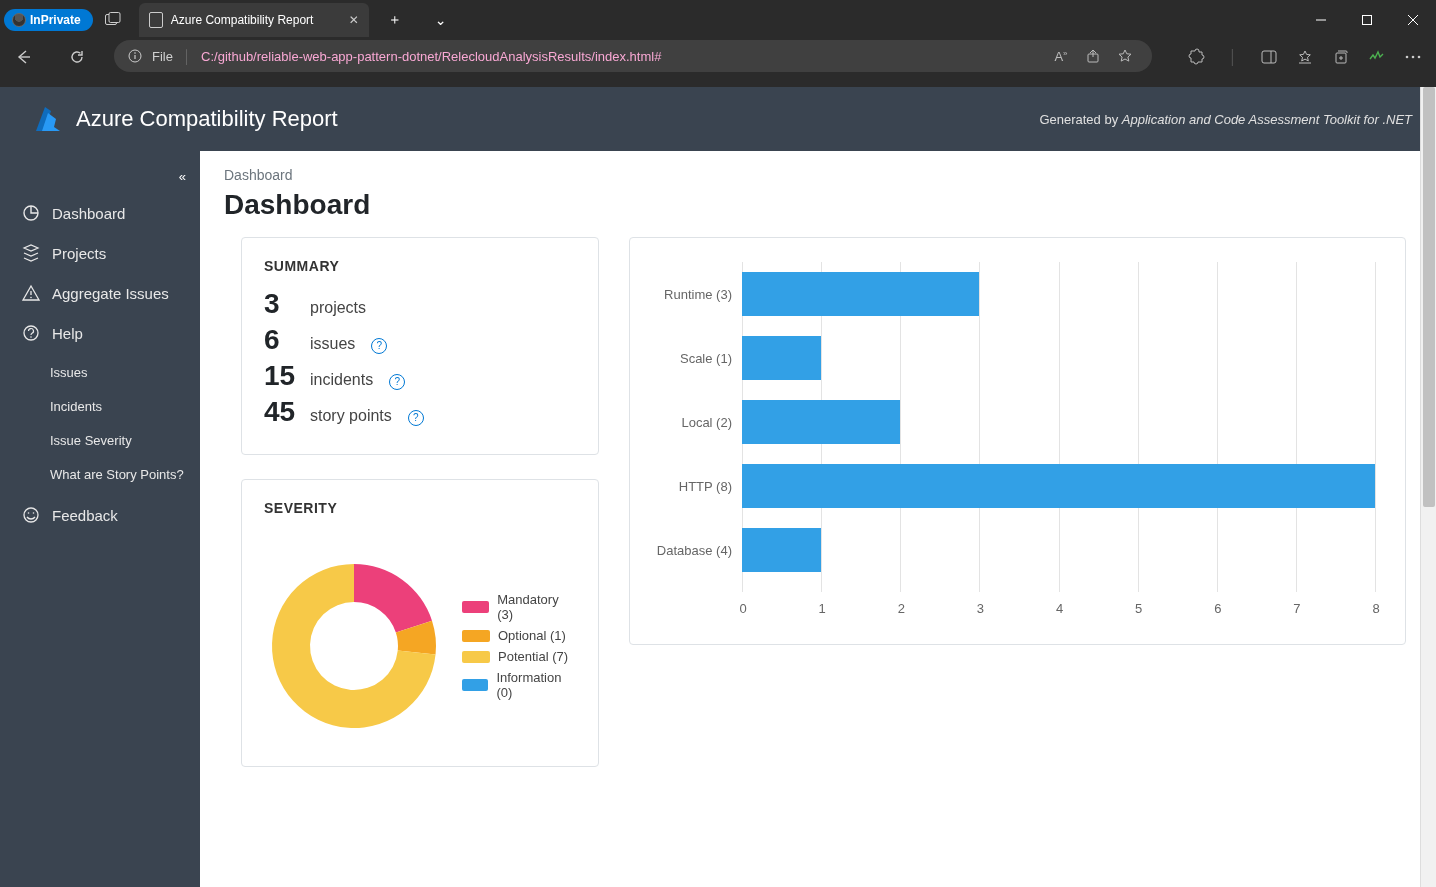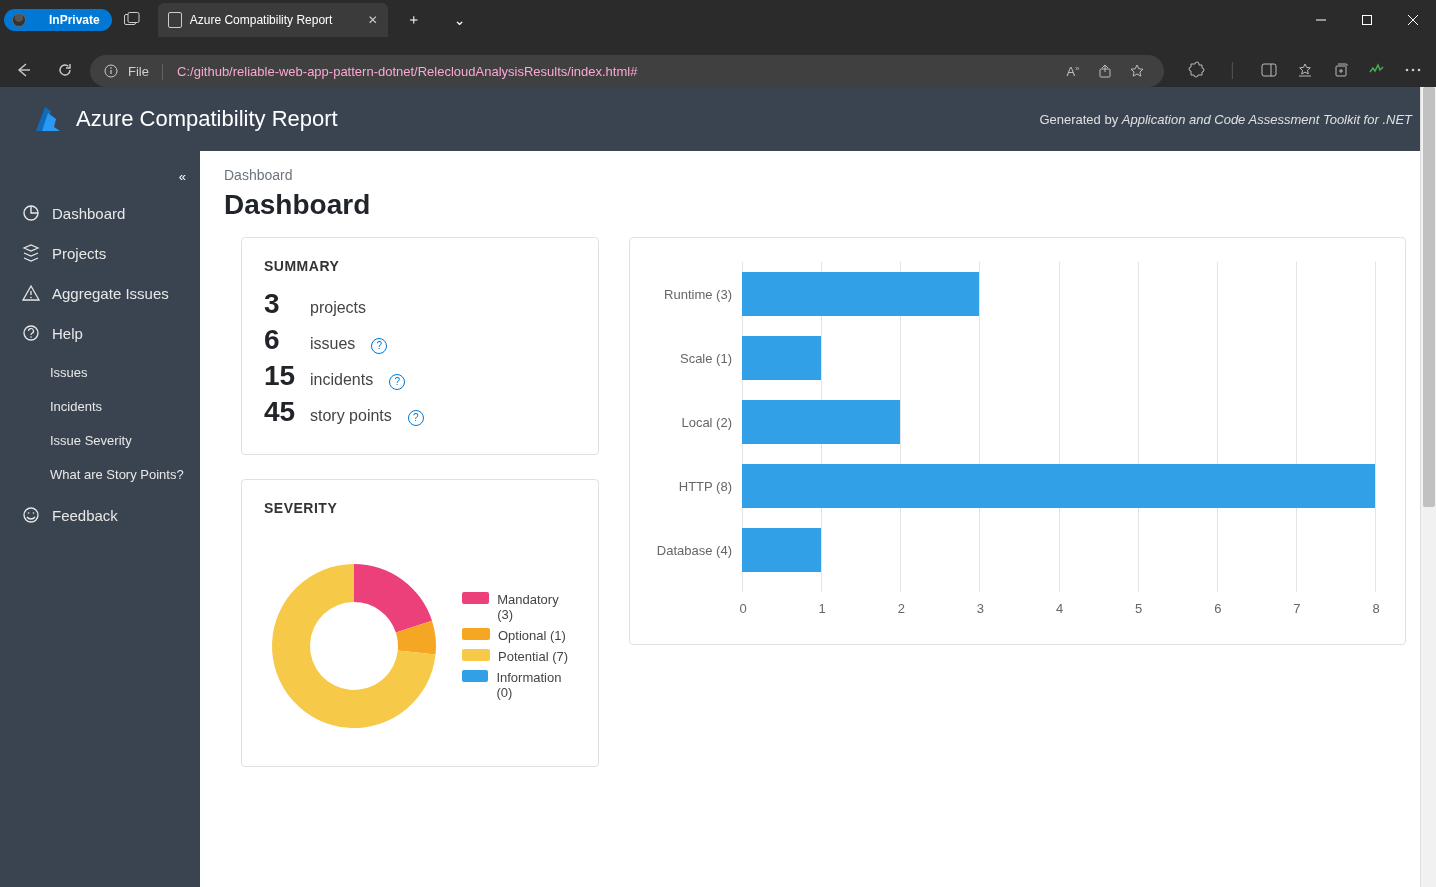--- a/index.html
+++ b/index.html
@@ -23,21 +23,21 @@
 }
 .inprivate-badge {
   background: #0078d4;
   color: #fff;
   border-radius: 14px;
   padding: 4px 12px 4px 8px;
   font-size: 12px;
   font-weight: 600;
   display: inline-flex;
   align-items: center;
-  gap: 23px;
+  gap: 4px;
 }
 .avatar-circle {
   width: 14px; height: 14px; border-radius: 50%;
   background: radial-gradient(circle at 50% 30%, #555 0 40%, #333 41% 100%);
   border: 1px solid #666;
 }
 .chrome-icon-btn {
   width: 40px; height: 40px;
   display: inline-flex; align-items: center; justify-content: center;
   color: #fff; cursor: pointer;
@@ -54,21 +54,21 @@
   min-width: 230px;
 }
 .doc-icon {
   width: 14px; height: 16px; border: 1px solid #ccc; border-radius: 2px;
   display: inline-block;
 }
 .close-x { color: #ccc; margin-left: auto; font-size: 12px; }
 .newtab-btn, .tabs-dropdown { color: #fff; margin-left: 6px; }
 .chrome-addrbar {
   height: 47px;
-  display: flex; align-items: flex-end; gap: 8px;
+  display: flex; align-items: flex-start; gap: 20px;
   padding: 0 6px;
   color: #d0d0d0;
 }
 .nav-btn { width: 34px; height: 34px; display:inline-flex;align-items:center;justify-content:center; color:#ccc; }
 .addr-pill {
   display: flex; align-items: center; gap: 10px;
   background: #404040; height: 32px;
   border-radius: 16px;
   padding: 0 14px;
   flex: 1;
@@ -129,21 +129,21 @@
 .summary-row{ display:flex; align-items:baseline; gap:10px; margin-bottom:4px;}
 .summary-num{ font-size:28px; font-weight:700; color:#212529; min-width:36px;}
 .summary-label{ font-size:16px; color:#444;}
 .help-dot{ display:inline-flex; width:16px;height:16px;border:1px solid #0078d4;color:#0078d4;border-radius:50%;align-items:center;justify-content:center;font-size:10px;margin-left:6px;cursor:pointer;}
 
 .right-col{ flex:1;}
 
 
 .donut-wrap{ display:flex; align-items:center; gap:18px; padding-top:26px;}
 .legend{ display:flex; flex-direction:column; gap:6px; font-size:13px; color:#444;}
-.legend-row{ display:flex; align-items:flex-start; gap:8px;}
+.legend-row{ display:flex; align-items:center; gap:8px;}
 .swatch{ width:28px; height:12px; border-radius:2px; display:inline-block;}
 
 
 .cats-chart{ position:relative; height:360px; margin-top:4px;}
 .plot-area{ position:absolute; left:90px; top:0; right:0; bottom:30px;}
 .grid-line{ position:absolute; top:0; bottom:0; border-left:1px solid #e3e3e3;}
 .x-tick{ position:absolute; bottom:-24px; transform:translate(-50%,0); font-size:13px; color:#666;}
 .bar-row{ position:absolute; left:0; right:0; height:48px; display:flex; align-items:center;}
 .bar-label{ position:absolute; left:-90px; width:86px; text-align:right; padding-right:6px; font-size:13px; color:#666;}
 .bar-fill{ height:44px; background:#32a0e6;}

